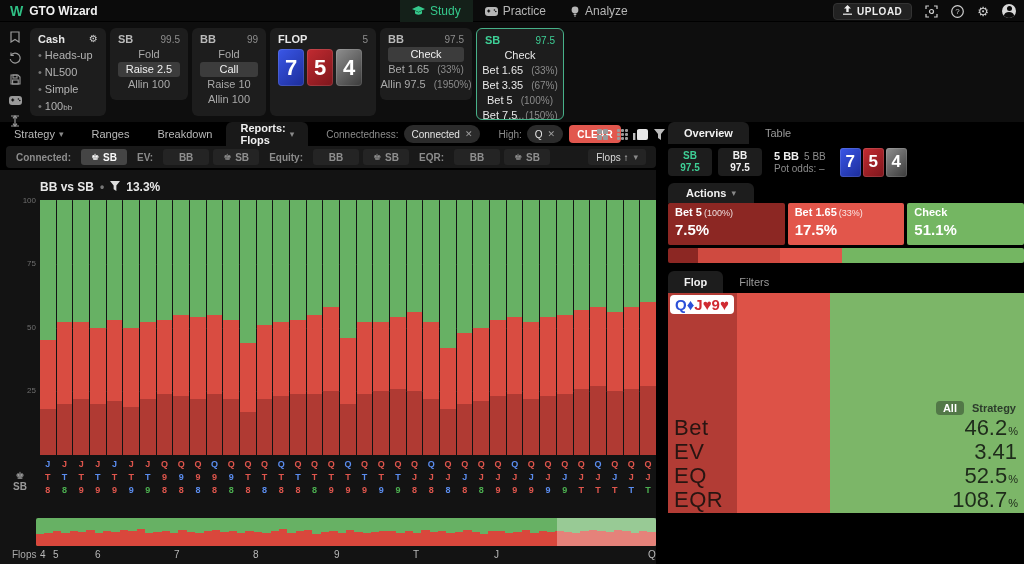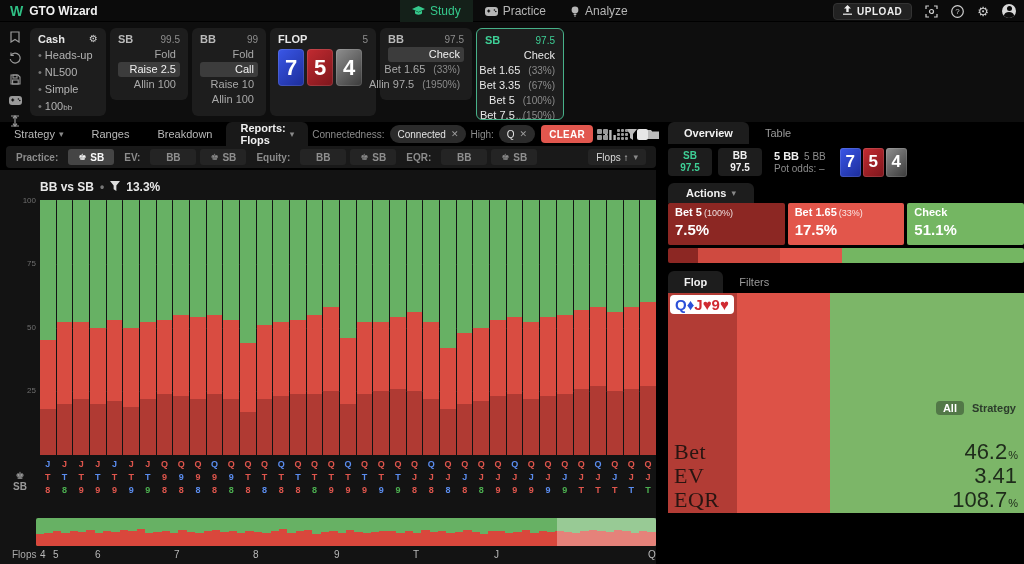--- a/index.html
+++ b/index.html
@@ -31,21 +31,21 @@
 
   
   .history { position:absolute; left:0; top:22px; width:1024px; height:100px; background:#0e0e0e; }
   .side-icons { position:absolute; left:0; top:8px; width:30px; display:flex; flex-direction:column; align-items:center; gap:7px; }
   .side-icons .sicon { color:#9a9a9a; width:14px; height:14px; display:flex; align-items:center; justify-content:center; }
   .hpanels { position:absolute; left:30px; top:6px; display:flex; gap:4px; align-items:flex-start; }
   .hpanel { background:#1d1d1d; border-radius:6px; padding:5px 8px; font-size:11px; }
   .hpanel .phead { display:flex; justify-content:space-between; align-items:center; gap:10px; margin-bottom:2px; }
   .hpanel .ptitle { font-weight:bold; color:#b9b9b9; font-size:11px; }
   .hpanel .pstack { color:#8d8d8d; font-size:10px; }
-  .hpanel .act { color:#a9a9a9; line-height:15px; padding:0 4px; border-radius:3px; white-space:nowrap; display:flex; justify-content:flex-end; gap:8px;}
+  .hpanel .act { color:#a9a9a9; line-height:15px; padding:0 4px; border-radius:3px; white-space:nowrap; display:flex; justify-content:center; gap:8px;}
   .hpanel .act.on { background:#3c3c3c; color:#f0f0f0; }
   .hpanel .act .apct { color:#8b8b8b; font-size:10px; }
   .cash-panel { width:76px; height:88px; }
   .cash-panel .ptitle { color:#e8e8e8; }
   .cash-item { color:#b3b3b3; line-height:17px; white-space:nowrap; }
   .cash-item .bullet { color:#777; margin-right:3px; }
   .sub { font-size:8px; }
   .sb-pre { width:78px; height:72px; }
   .bb-pre { width:74px; height:88px; }
   .flop-panel { width:106px; height:88px; }
@@ -60,21 +60,21 @@
   .sb-flop .ptitle { color:#3ecf96; }
   .sb-flop .pstack { color:#3ecf96; }
   .sb-flop .act { color:#e8e8e8; padding:0; }
   .sb-flop .more { position:absolute; bottom:-1px; left:0; right:0; text-align:center; color:#999; font-size:10px; line-height:8px;}
 
   
   .navrow { position:absolute; left:0; top:122px; width:656px; height:24px; display:flex; align-items:center; }
   .nav-item { color:#b9b9b9; font-size:11px; padding:0 14px; display:flex; align-items:center; gap:4px; height:24px; }
   .nav-item .caret { color:#8a8a8a; font-size:9px; }
   .nav-item.reports { background:#191919; border-radius:6px 6px 0 0; color:#f0f0f0; font-weight:bold; }
-  .nav-label { color:#8c8c8c; font-size:10px; margin-left:4px; }
+  .nav-label { color:#8c8c8c; font-size:10px; margin-left:18px; }
   .chip { background:#2b2b2b; border-radius:11px; height:18px; display:flex; align-items:center; gap:5px;
     padding:0 8px; color:#e3e3e3; font-size:10px; margin-left:5px; }
   .chip .x { color:#9e9e9e; font-size:9px; }
   .clear-btn { background:#e2574e; color:#fff; font-weight:bold; font-size:10px; border-radius:4px;
     height:18px; display:flex; align-items:center; padding:0 8px; margin-left:6px; letter-spacing:.3px;}
   .nav-icons { display:flex; align-items:center; gap:10px; margin-left:12px; color:#bbb; }
   .nav-icons .nicon { display:flex; align-items:center; }
   .view-icons { position:absolute; right:8px; top:0; height:24px; display:flex; align-items:center; gap:9px; }
   .gridicon { width:11px; height:11px; display:grid; gap:1px; }
   .gridicon.g4 { grid-template-columns:1fr 1fr; }
@@ -147,21 +147,21 @@
   .ftabs { display:flex; height:22px; margin-top:8px; }
   .fd-panel { position:relative; width:356px; height:220px; overflow:hidden; }
   .fd-zone { position:absolute; top:0; bottom:0; }
   .fd-badge { position:absolute; left:2px; top:2px; background:#fff; border-radius:4px; padding:1px 5px;
     font-weight:bold; font-size:15px; letter-spacing:0; display:flex; align-items:center; }
   .fd-toggle { position:absolute; right:8px; top:108px; display:flex; align-items:center; gap:8px; font-size:11px; }
   .fd-toggle .allchip { background:rgba(30,45,30,.45); color:#fff; border-radius:4px; padding:1px 7px; font-weight:bold; }
   .fd-toggle .strat { color:#2c3c2c; font-weight:bold; }
   .fd-metrics { position:absolute; left:6px; right:6px; bottom:2px; color:rgba(10,12,10,.82); }
   .fd-row { display:flex; justify-content:space-between; align-items:baseline; height:24px; }
-  .fd-row .mlab { font-size:22px; letter-spacing:.5px;font-family:Liberation Serif, serif; }
+  .fd-row .mlab { font-size:22px; letter-spacing:.5px; }
   .fd-row .mval { font-size:22px; }
   .fd-row .munit { font-size:11px; margin-left:1px; }
 </style>
 </head>
 <body>
 
 <div class="topbar">
   <div class="brand">
     <span class="wlogo">W</span>
     <span class="bname">GTO Wizard</span>
@@ -430,21 +430,21 @@
         <span></span>
         <span></span>
         <span></span>
         <span></span>
       </span>
     <span class="sqicon"></span>
   </div>
 </div>
 
 <div class="filterrow">
-  <span class="flabel" style="margin-left:2px;">Practice:</span>
+  <span class="flabel" style="margin-left:2px;">Connected:</span>
   <div class="fbtn on">
     <span class="crown">♚</span>
       <span>SB</span>
   </div>
   <span class="flabel">EV:</span>
   <div class="fbtn">
       <span>BB</span>
     </div>
   <div class="fbtn">
     <span class="crown">♚</span>
@@ -1180,18 +1180,22 @@
     <div class="fd-metrics">
       <div class="fd-row">
         <span class="mlab">Bet</span>
         <span><span class="mval">46.2</span><span class="munit">%</span></span>
       </div>
       <div class="fd-row">
         <span class="mlab">EV</span>
         <span><span class="mval">3.41</span><span class="munit"></span></span>
       </div>
       <div class="fd-row">
+        <span class="mlab">EQ</span>
+        <span><span class="mval">52.5</span><span class="munit">%</span></span>
+      </div>
+      <div class="fd-row">
         <span class="mlab">EQR</span>
         <span><span class="mval">108.7</span><span class="munit">%</span></span>
       </div>
     </div>
   </div>
 </div>
 
 </body></html>

